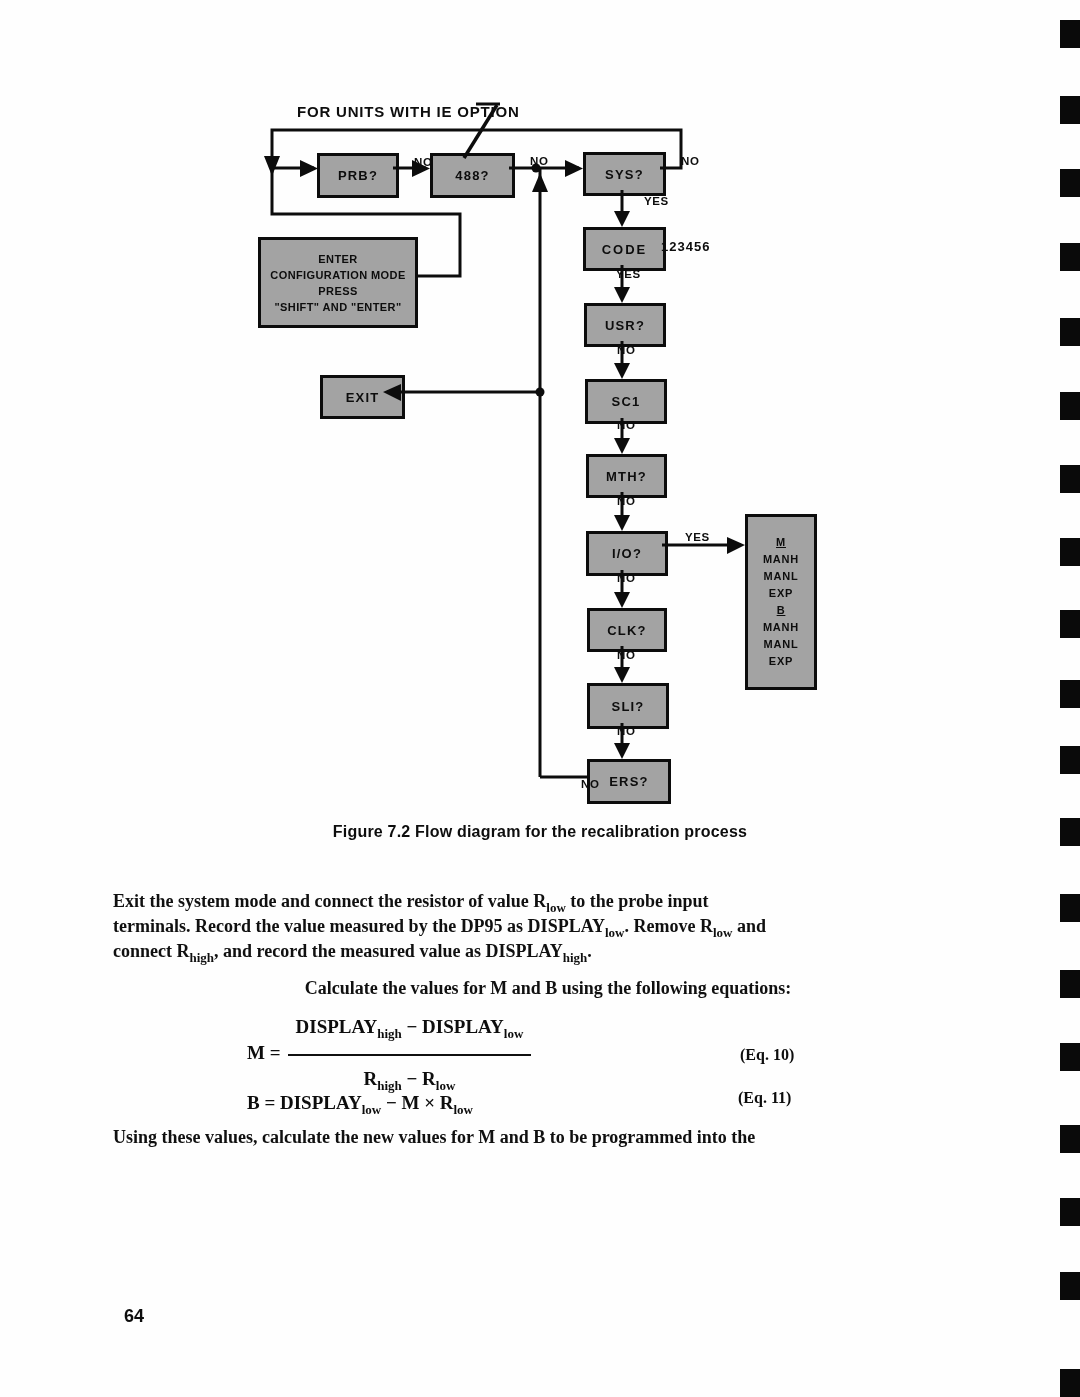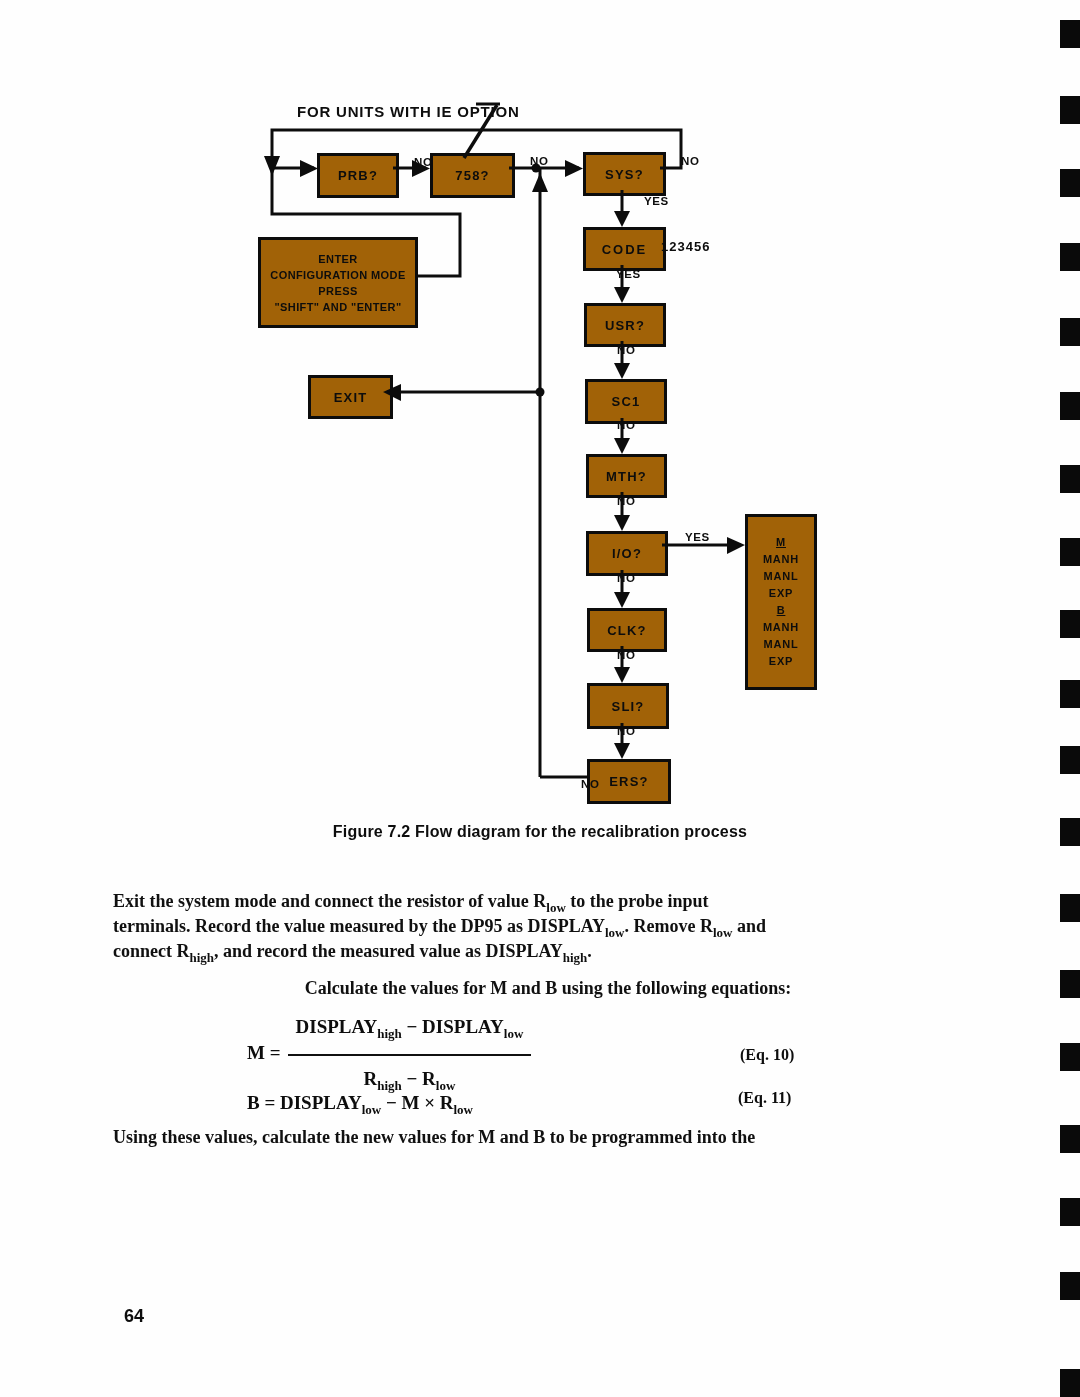--- a/index.html
+++ b/index.html
@@ -3,21 +3,21 @@
 <meta charset="utf-8">
 <style>
   html,body{margin:0;padding:0;background:#e8e8e6;}
   .page{
     position:relative;width:1080px;height:1397px;background:#fefefe;
     margin:0 auto;overflow:hidden;color:#0d0d0d;
     font-family:"Liberation Sans",sans-serif;
   }
   
   .node{
-    position:absolute;border:3px solid #0c0c0c;background:#a16207;
+    position:absolute;border:3px solid #0c0c0c;background:#a3a3a3;
     display:flex;align-items:center;justify-content:center;
     font-weight:700;font-size:13px;letter-spacing:1.2px;z-index:1;
     font-family:"Liberation Sans",sans-serif;
   }
   .node.multi{flex-direction:column;justify-content:flex-start;}
   .lbl{
     position:absolute;font-weight:700;font-size:11.5px;letter-spacing:0.6px;z-index:3;padding-left:20px;
   }
   .annot{
     position:absolute;left:297px;top:103px;font-weight:700;font-size:15px;letter-spacing:0.8px;z-index:3;
@@ -133,31 +133,31 @@
       <polygon points="614,667 630,667 622,683"></polygon>
       <polygon points="614,743 630,743 622,759"></polygon>
       <circle cx="536" cy="168" r="4.5"></circle>
       <circle cx="540" cy="392" r="4.5"></circle>
     </g>
   </svg>
 
   <div class="annot">FOR UNITS WITH IE OPTION</div>
 
   <div class="node" style="left:317px;top:153px;width:76px;height:39px;">PRB?</div>
-  <div class="node" style="left:430px;top:153px;width:79px;height:39px;">758?</div>
+  <div class="node" style="left:430px;top:153px;width:79px;height:39px;">488?</div>
   <div class="node" style="left:583px;top:152px;width:77px;height:38px;">SYS?</div>
   <div class="node" style="left:583px;top:227px;width:77px;height:38px;letter-spacing:2px;">CODE</div>
   <div class="node" style="left:584px;top:303px;width:76px;height:38px;">USR?</div>
   <div class="node" style="left:585px;top:379px;width:76px;height:39px;">SC1</div>
   <div class="node" style="left:586px;top:454px;width:75px;height:38px;">MTH?</div>
   <div class="node" style="left:586px;top:531px;width:76px;height:39px;">I/O?</div>
   <div class="node" style="left:587px;top:608px;width:74px;height:38px;text-align:right;">CLK?</div>
   <div class="node" style="left:587px;top:683px;width:76px;height:40px;">SLI?</div>
   <div class="node" style="left:587px;top:759px;width:78px;height:39px;">ERS?</div>
-  <div class="node" style="left:308px;top:375px;width:79px;height:38px;">EXIT</div>
+  <div class="node" style="left:320px;top:375px;width:79px;height:38px;">EXIT</div>
 
   <div class="node multi" style="left:258px;top:237px;width:160px;height:91px;padding-top:11px;box-sizing:border-box;">
     <div class="cfg-line">ENTER</div>
     <div class="cfg-line">CONFIGURATION MODE</div>
     <div class="cfg-line">PRESS</div>
     <div class="cfg-line">"SHIFT" AND "ENTER"</div>
   </div>
 
   <div class="node multi" style="left:745px;top:514px;width:72px;height:176px;padding-top:17px;box-sizing:border-box;">
     <div class="man-line ul">M</div>

